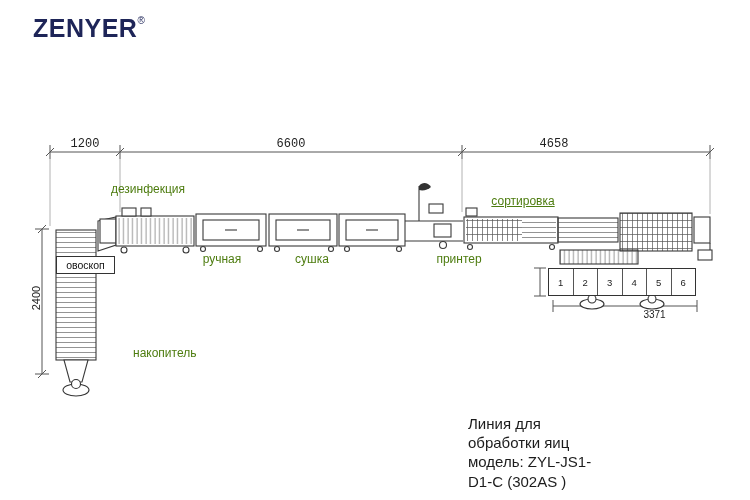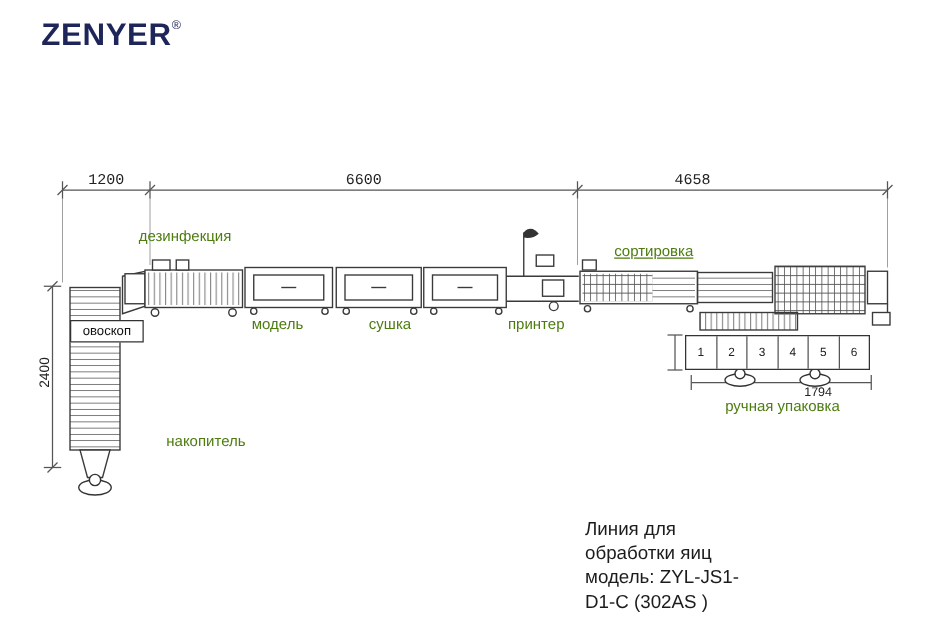--- a/index.html
+++ b/index.html
@@ -162,30 +162,29 @@
 
   <div class="logo">
     <span>ZENYER</span><sup>®</sup>
   </div>
 
   <div class="lbl dim center" style="left:55px;top:137px;width:60px;">1200</div>
   <div class="lbl dim center" style="left:261px;top:137px;width:60px;">6600</div>
   <div class="lbl dim center" style="left:524px;top:137px;width:60px;">4658</div>
   <div class="vdim">2400</div>
   <div class="lbl dim-sm" style="left:521px;top:276px;">618</div>
-  <div class="lbl dim-sm center" style="left:585px;top:309px;width:75px;">1794</div>
+  <div class="lbl dim-sm center" style="left:585px;top:309px;width:75px;">3371</div>
 
   <div class="lbl center" style="left:103px;top:182px;width:90px;">дезинфекция</div>
-  <div class="lbl center" style="left:192px;top:252px;width:60px;">модель</div>
+  <div class="lbl center" style="left:192px;top:252px;width:60px;">ручная</div>
   <div class="lbl center" style="left:282px;top:252px;width:60px;">сушка</div>
-  <div class="lbl center" style="left:399px;top:252px;width:60px;text-align:center;">принтер</div>
+  <div class="lbl center" style="left:429px;top:252px;width:60px;text-align:center;">принтер</div>
   <div class="lbl center" style="left:483px;top:194px;width:80px;text-decoration:underline;">сортировка</div>
   <div class="ovoscope">овоскоп</div>
   <div class="lbl" style="left:102px;top:346px;margin-left:31px;">накопитель</div>
-  <div class="lbl center" style="left:560px;top:318px;width:132px;">ручная упаковка</div>
 
   <div class="ptable">
     <div class="pcell">1</div>
     <div class="pcell">2</div>
     <div class="pcell">3</div>
     <div class="pcell">4</div>
     <div class="pcell">5</div>
     <div class="pcell">6</div>
   </div>
 

